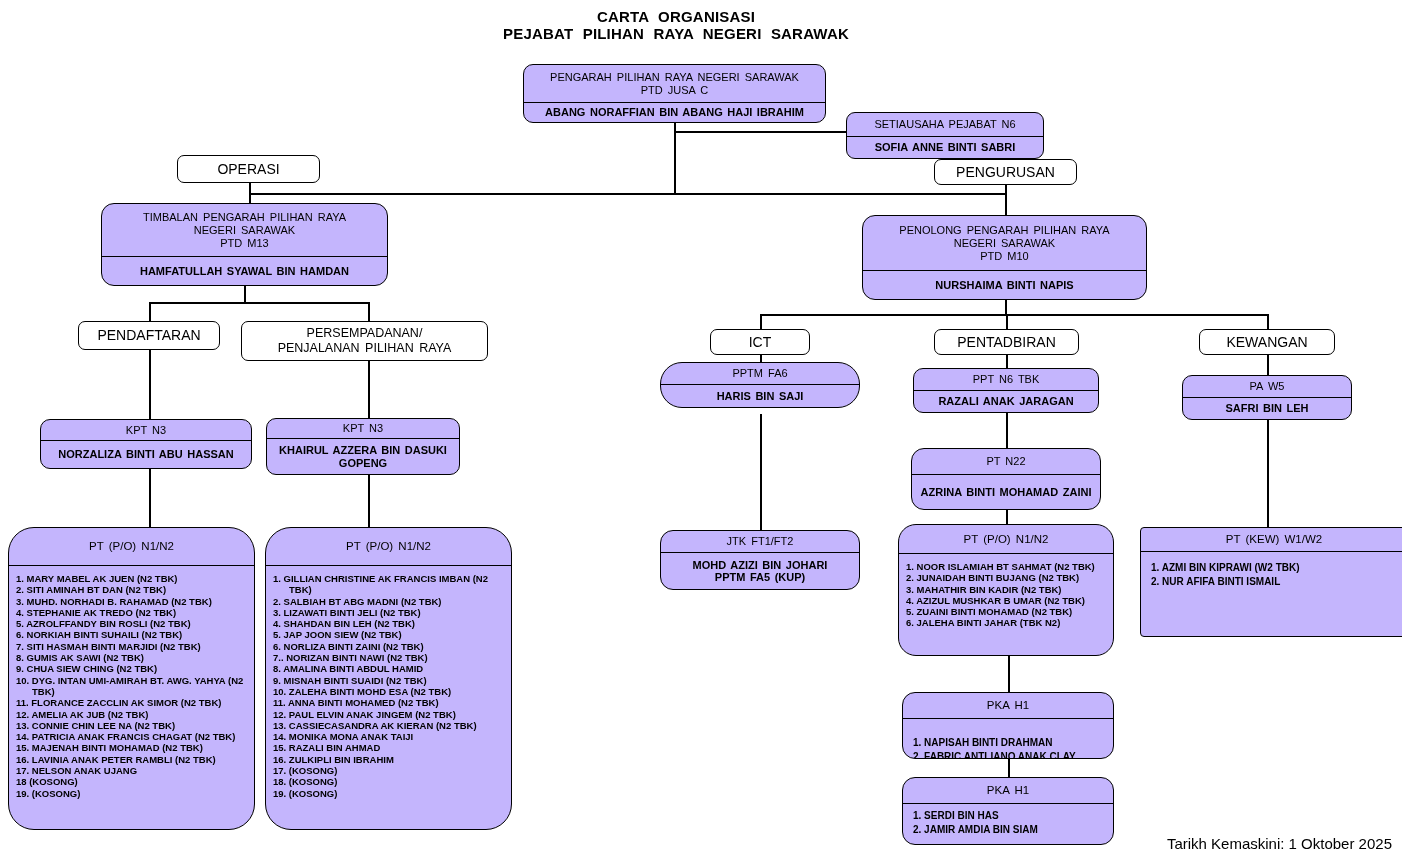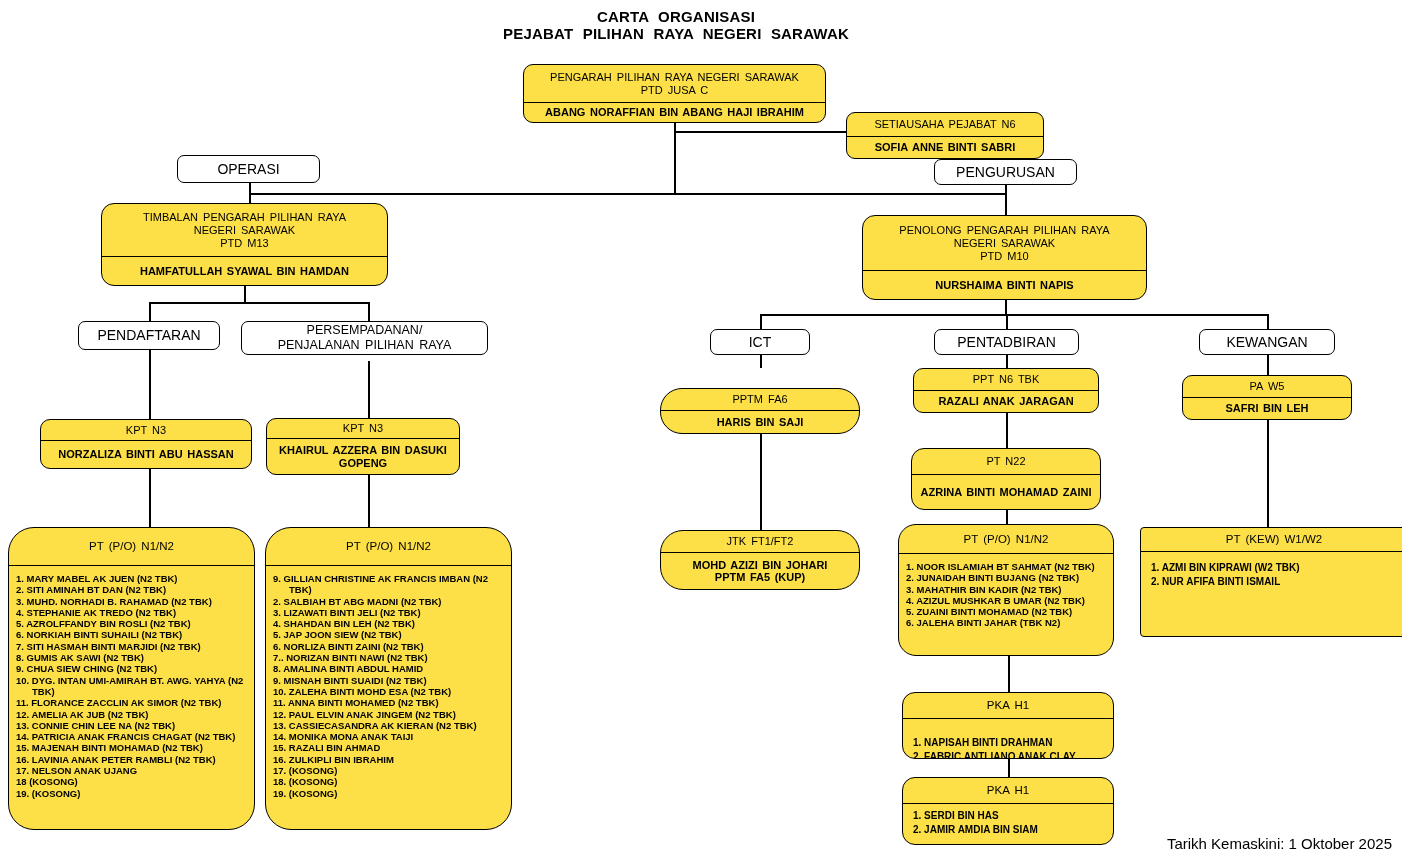--- a/index.html
+++ b/index.html
@@ -1,21 +1,21 @@
 <!DOCTYPE html>
 <html><head>
 <meta charset="utf-8">
 <style>
   html,body{margin:0;padding:0;background:#fff;}
   body{width:1402px;height:859px;position:relative;font-family:"Liberation Sans","DejaVu Sans",sans-serif;color:#000;}
   .stage{position:absolute;left:0;top:0;width:1402px;height:859px;background:#fff;overflow:hidden;}
   .title{position:absolute;left:276px;top:8px;width:800px;text-align:center;font-weight:700;font-size:15px;line-height:17px;word-spacing:5px;letter-spacing:.2px;}
   .vl{position:absolute;width:1.5px;background:#000;}
   .hl{position:absolute;height:1.5px;background:#000;}
-  .bx{position:absolute;background:#fde047;border:1.5px solid #000;border-radius:11px;display:flex;flex-direction:column;overflow:hidden;box-sizing:border-box;}
+  .bx{position:absolute;background:#c4b5fd;border:1.5px solid #000;border-radius:11px;display:flex;flex-direction:column;overflow:hidden;box-sizing:border-box;}
   .hdr{display:flex;flex-direction:column;align-items:center;justify-content:center;text-align:center;font-size:11px;line-height:13px;flex:none;word-spacing:2px;padding:0 3px;}
   .nm{border-top:1.5px solid #000;flex:1;display:flex;flex-direction:column;align-items:center;justify-content:center;text-align:center;font-weight:700;font-size:11px;line-height:12.5px;padding:1px 4px;word-spacing:1.5px;}
   .lbl{position:absolute;background:#fff;border:1.5px solid #000;border-radius:7px;display:flex;flex-direction:column;align-items:center;justify-content:center;text-align:center;font-weight:400;font-size:14px;line-height:15px;box-sizing:border-box;word-spacing:2px;}
   .lbl.two{font-size:12.5px;line-height:15px;}
   .items{border-top:1.5px solid #000;flex:1;padding:7px 3px 3px 7px;font-weight:700;font-size:9.5px;line-height:11.3px;text-align:left;}
   .items>div{padding-left:16px;text-indent:-16px;}
   .items.wide{font-size:10px;line-height:14px;padding-top:9px;padding-left:10px;}
   .date{position:absolute;right:10px;top:835px;font-size:15px;}
 </style>
 </head>
@@ -90,21 +90,21 @@
       <div>PENOLONG PENGARAH PILIHAN RAYA</div>
       <div>NEGERI SARAWAK</div>
       <div>PTD M10</div>
     </div>
     <div class="nm">NURSHAIMA BINTI NAPIS</div>
   </div>
 
   <div class="lbl" style="left:78px;top:321px;width:142px;height:29px">
     <div>PENDAFTARAN</div>
   </div>
-  <div class="lbl two" style="left:241px;top:321px;width:247px;height:34px">
+  <div class="lbl two" style="left:241px;top:321px;width:247px;height:40px">
     <div>PERSEMPADANAN/</div>
     <div>PENJALANAN PILIHAN RAYA</div>
   </div>
 
   <div class="lbl" style="left:710px;top:329px;width:100px;height:26px">
     <div>ICT</div>
   </div>
   <div class="lbl" style="left:934px;top:329px;width:145px;height:26px">
     <div>PENTADBIRAN</div>
   </div>
@@ -114,39 +114,39 @@
 
   <div class="bx" style="left:40px;top:419px;width:212px;height:50px;border-radius:10px">
     <div class="hdr" style="height:20px">KPT N3</div>
     <div class="nm">NORZALIZA BINTI ABU HASSAN</div>
   </div>
   <div class="bx" style="left:266px;top:418px;width:194px;height:57px;border-radius:10px">
     <div class="hdr" style="height:19px">KPT N3</div>
     <div class="nm">KHAIRUL AZZERA BIN DASUKI GOPENG</div>
   </div>
 
-  <div class="bx" style="left:660px;top:388px;width:200px;height:46px;border-radius:22px">
+  <div class="bx" style="left:660px;top:362px;width:200px;height:46px;border-radius:22px">
     <div class="hdr" style="height:21px">PPTM FA6</div>
     <div class="nm">HARIS BIN SAJI</div>
   </div>
   <div class="bx" style="left:913px;top:368px;width:186px;height:45px;border-radius:10px">
     <div class="hdr" style="height:21px">PPT N6 TBK</div>
     <div class="nm">RAZALI ANAK JARAGAN</div>
   </div>
   <div class="bx" style="left:1182px;top:375px;width:170px;height:45px;border-radius:10px">
     <div class="hdr" style="height:21px">PA W5</div>
     <div class="nm">SAFRI BIN LEH</div>
   </div>
 
   <div class="bx" style="left:911px;top:448px;width:190px;height:62px;border-radius:13px">
     <div class="hdr" style="height:25px">PT N22</div>
     <div class="nm">AZRINA BINTI MOHAMAD ZAINI</div>
   </div>
 
-  <div class="bx" style="left:660px;top:530px;width:200px;height:60px;border-radius:23px">
+  <div class="bx" style="left:660px;top:530px;width:200px;height:60px;border-radius:13px">
     <div class="hdr" style="height:21px">JTK FT1/FT2</div>
     <div class="nm">
       <div>MOHD AZIZI BIN JOHARI</div>
       <div>PPTM FA5 (KUP)</div>
     </div>
   </div>
 
   <div class="bx" style="left:8px;top:527px;width:247px;height:303px;border-radius:26px">
     <div class="hdr" style="height:37px;font-size:11.5px">PT (P/O) N1/N2</div>
     <div class="items">
@@ -168,21 +168,21 @@
         <div>16. LAVINIA ANAK PETER RAMBLI (N2 TBK)</div>
         <div>17. NELSON ANAK UJANG</div>
         <div>18  (KOSONG)</div>
         <div>19. (KOSONG)</div>
       </div>
   </div>
 
   <div class="bx" style="left:265px;top:527px;width:247px;height:303px;border-radius:26px">
     <div class="hdr" style="height:37px;font-size:11.5px">PT (P/O) N1/N2</div>
     <div class="items">
-        <div>9.  GILLIAN CHRISTINE AK FRANCIS IMBAN (N2 TBK)</div>
+        <div>1.  GILLIAN CHRISTINE AK FRANCIS IMBAN (N2 TBK)</div>
         <div>2.  SALBIAH BT ABG MADNI (N2 TBK)</div>
         <div>3.  LIZAWATI BINTI JELI (N2 TBK)</div>
         <div>4.  SHAHDAN BIN LEH (N2 TBK)</div>
         <div>5.  JAP JOON SIEW (N2 TBK)</div>
         <div>6.  NORLIZA BINTI ZAINI (N2 TBK)</div>
         <div>7.. NORIZAN BINTI NAWI (N2 TBK)</div>
         <div>8.  AMALINA BINTI ABDUL HAMID</div>
         <div>9.  MISNAH BINTI SUAIDI (N2 TBK)</div>
         <div>10. ZALEHA BINTI MOHD ESA (N2 TBK)</div>
         <div>11. ANNA BINTI MOHAMED (N2 TBK)</div>

